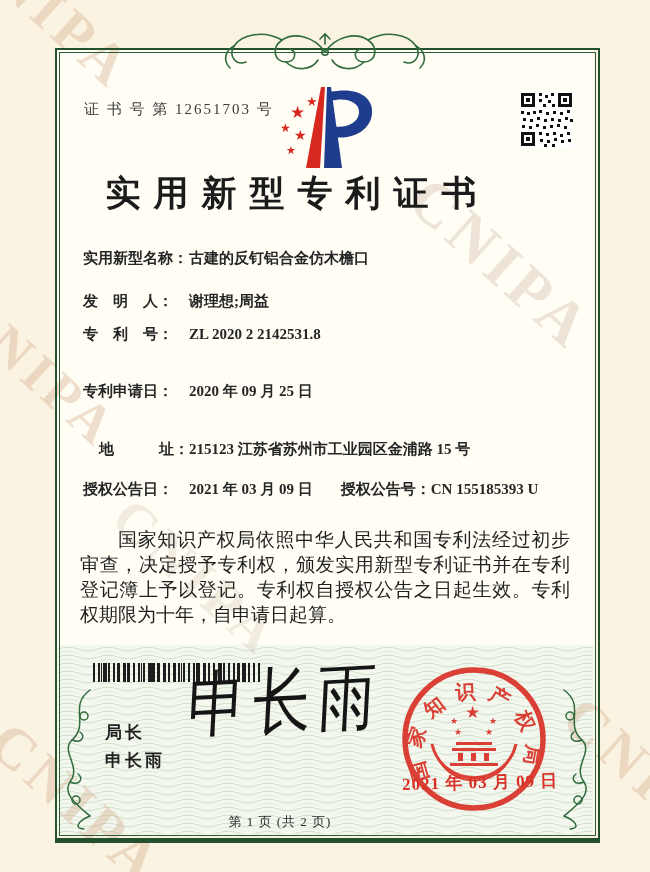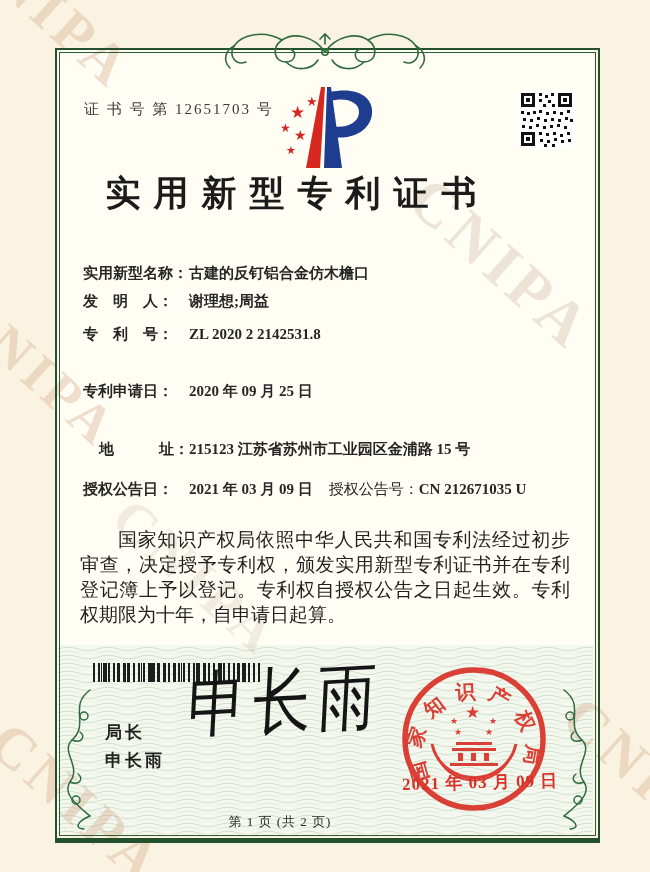--- a/index.html
+++ b/index.html
@@ -48,21 +48,21 @@
   .qr{position:absolute;left:519px;top:91px;z-index:5;}
   .title{
     position:absolute;left:0;top:170px;width:582px;text-align:center;z-index:5;
     font-size:35px;font-weight:700;color:#1b1b1b;letter-spacing:13px;text-indent:13px;
   }
 
   
   .row{position:absolute;left:83px;z-index:5;font-size:15px;color:#262626;white-space:nowrap;}
   .flabel{display:inline-block;min-width:106px;font-weight:600;}
   .fvalue{font-weight:600;}
-  .flabel2{font-weight:400;margin-left:16px;}
+  .flabel2{font-weight:700;margin-left:28px;}
 
   
   .body-text{
     position:absolute;left:80px;top:503px;width:490px;z-index:5;
     font-size:19px;line-height:25px;color:#1f1f1f;
     text-align:justify;text-justify:inter-character;margin-top:24px;
   }
   .body-text p{margin:0;text-indent:2em;}
 
   
@@ -235,37 +235,37 @@
           <rect x="42" y="49" width="3" height="3"></rect>
         <rect x="49" y="48" width="3" height="3"></rect>
           <rect x="25" y="53" width="3" height="3"></rect>
           <rect x="33" y="53" width="3" height="3"></rect>
       </g>
     </svg>
   </div>
 
   <div class="title">实用新型专利证书</div>
 
-  <div class="row" style="top:264px;">
+  <div class="row" style="top:249px;">
     <span class="flabel">实用新型名称：</span><span class="fvalue">古建的反钉铝合金仿木檐口</span>
   </div>
   <div class="row" style="top:292px;">
     <span class="flabel">发　明　人：</span><span class="fvalue">谢理想;周益</span>
   </div>
   <div class="row" style="top:325px;">
     <span class="flabel">专　利　号：</span><span class="fvalue">ZL 2020 2 2142531.8</span>
   </div>
   <div class="row" style="top:382px;">
     <span class="flabel">专利申请日：</span><span class="fvalue">2020 年 09 月 25 日</span>
   </div>
   <div class="row" style="top:440px;text-align:right;">
     <span class="flabel">地　　　址：</span><span class="fvalue">215123 江苏省苏州市工业园区金浦路 15 号</span>
   </div>
   <div class="row" style="top:480px;">
-    <span class="flabel">授权公告日：</span><span class="fvalue">2021 年 03 月 09 日</span><span class="flabel2">授权公告号：</span><span class="fvalue">CN 212671035 U</span>
+    <span class="flabel">授权公告日：</span><span class="fvalue">2021 年 03 月 09 日</span><span class="flabel2">授权公告号：</span><span class="fvalue">CN 155185393 U</span>
   </div>
 
   <div class="body-text">
     <p>国家知识产权局依照中华人民共和国专利法经过初步审查，决定授予专利权，颁发实用新型专利证书并在专利登记簿上予以登记。专利权自授权公告之日起生效。专利权期限为十年，自申请日起算。</p>
   </div>
 
   <div class="barcode"></div>
 
   <div class="officer">
     <div>局长</div>

